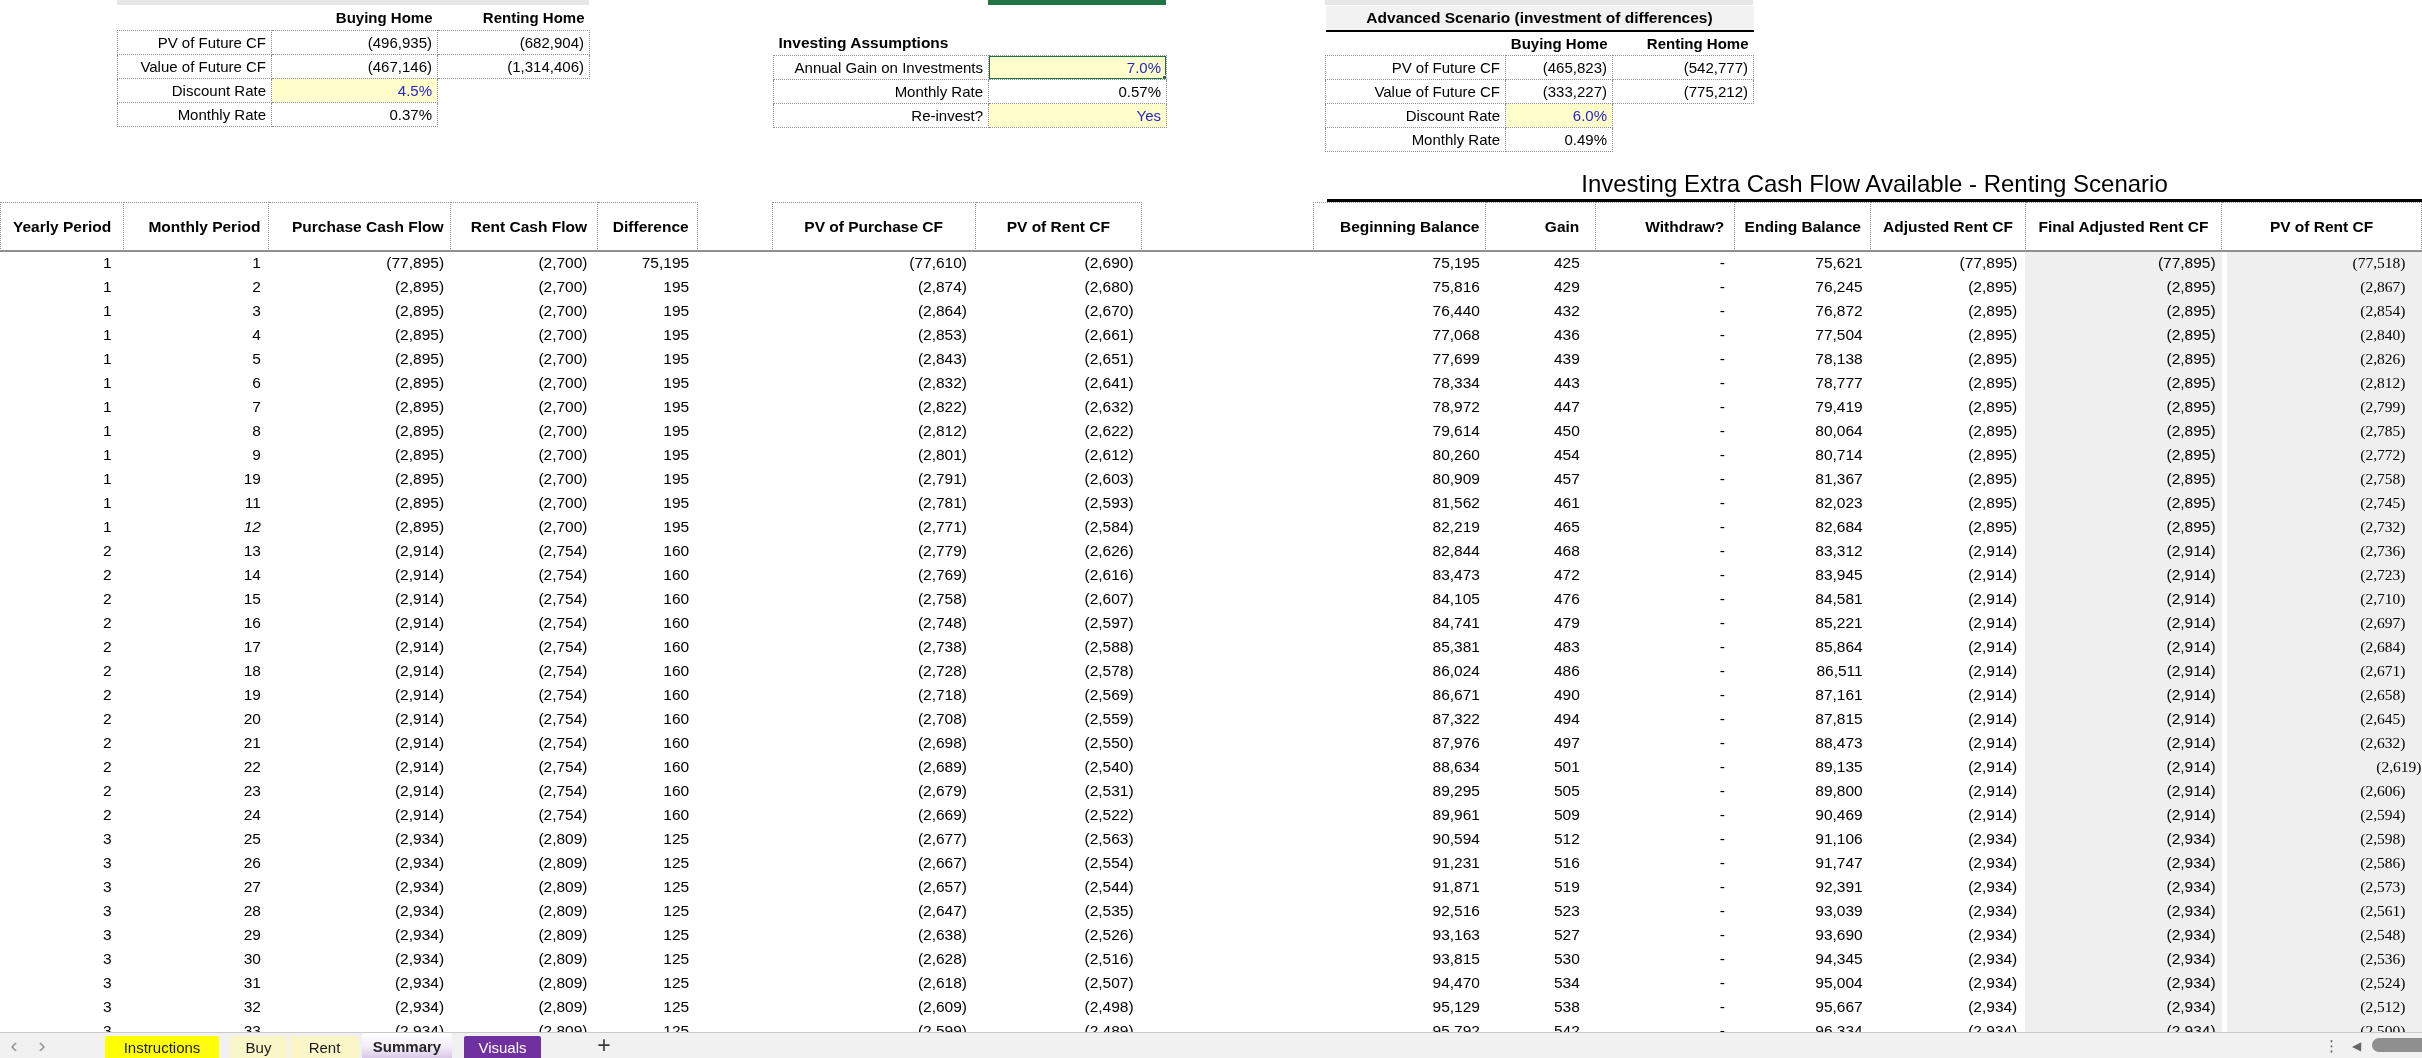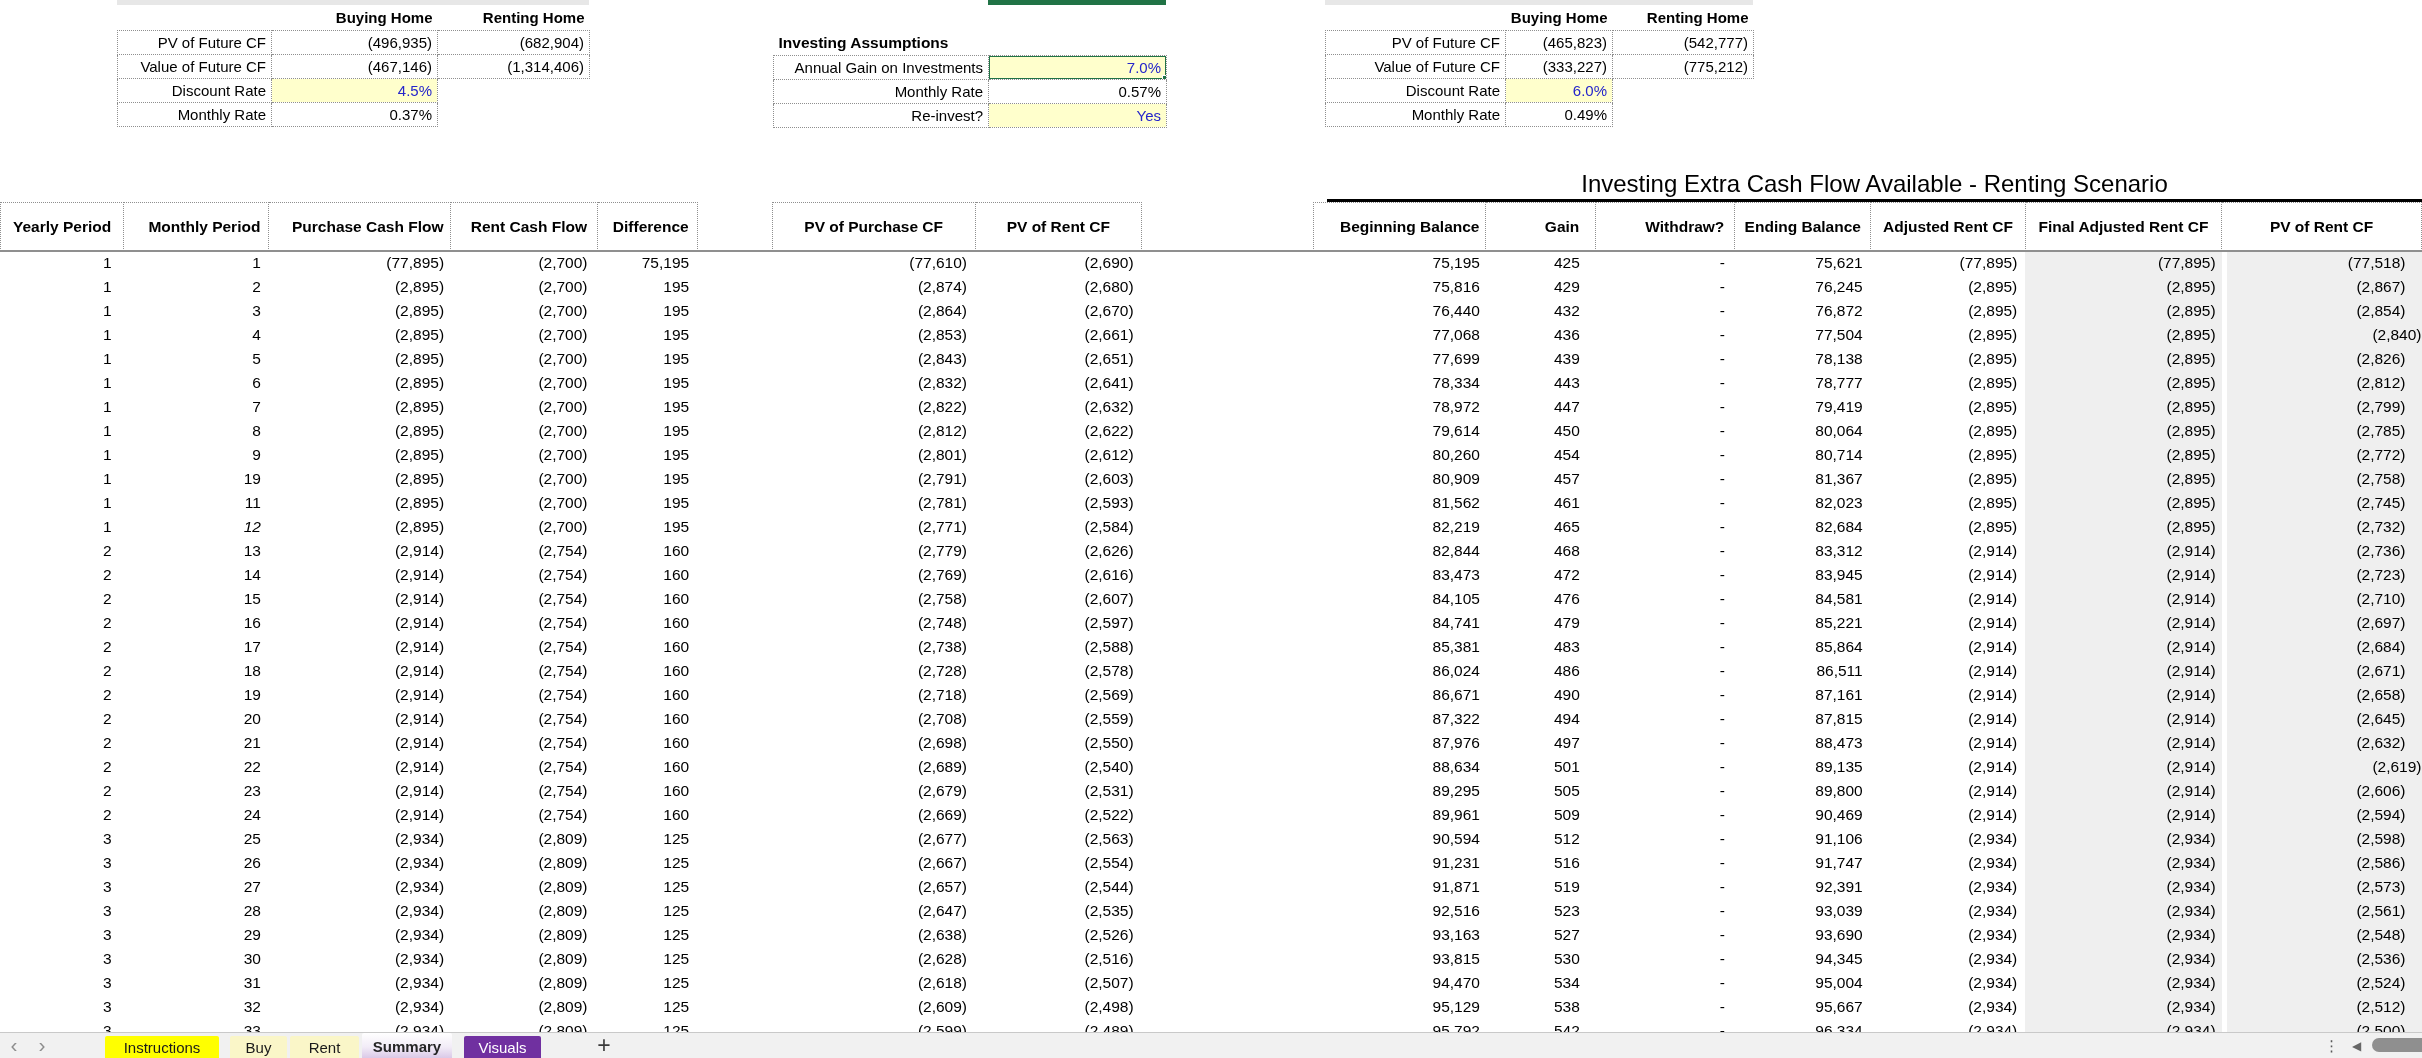--- a/index.html
+++ b/index.html
@@ -51,21 +51,21 @@
   #main-table { position: absolute; left: 0; top: 202px; border-collapse: collapse; table-layout: fixed; }
   #main-table th {
     height: 48px; font-weight: bold; font-size: 15.5px; vertical-align: middle;
     border: 1px dotted #8f8f8f; white-space: nowrap; overflow: hidden; background: #fff;
   }
   #main-table th.gapcol { border: none; }
   #main-table td {
     height: 24px; text-align: right; white-space: nowrap; overflow: hidden; font-size: 15.5px;
   }
   #main-table td.shade { background: #efefef; }
-  #main-table td.gridL { box-shadow: inset 5px 0 0 #ffffff; }
+  #main-table td.gridL { box-shadow: inset 5px 0 0 #ffffff; font-family: Liberation Serif, serif; }
 
   
   #tabbar {
     position: absolute; left: 0; top: 1032px; width: 2422px; height: 26px;
     background: #f1f1f1; border-top: 1px solid #c9c9c9; z-index: 10;
   }
   .navarrow {
     position: absolute; top: 0; width: 24px; height: 26px;
     color: #8c8c8c; font-size: 21px; line-height: 23px; text-align: center;
   }
@@ -152,20 +152,23 @@
       </tr>
     </tbody>
   </table>
 <table class="scn" id="advanced-scenario" style="left:1325px; top:6px;">
     <colgroup>
       <col style="width:180px">
       <col style="width:107px">
       <col style="width:141px">
     </colgroup>
     <tbody>
+      <tr style="height:25px">
+        <td colspan="3" class="scn-title">Advanced Scenario (investment of differences)</td>
+      </tr>
       <tr style="height:24px">
         <td class="noborder"></td>
         <td class="scn-colhdr">Buying Home</td>
         <td class="scn-colhdr">Renting Home</td>
       </tr>
       <tr style="height:24px">
         <td class="scn-lbl">PV of Future CF</td>
         <td class="scn-val">(465,823)</td>
         <td class="scn-val">(542,777)</td>
       </tr>
@@ -293,21 +296,21 @@
         <td></td>
         <td class="" style="padding-right:8px;">(2,853)</td>
         <td class="" style="padding-right:8px;">(2,661)</td>
         <td></td>
         <td class="" style="padding-right:6px;">77,068</td>
         <td class="" style="padding-right:16px;">436</td>
         <td class="" style="padding-right:10px;">-</td>
         <td class="" style="padding-right:8px;">77,504</td>
         <td class="" style="padding-right:8px;">(2,895)</td>
         <td class="shade" style="padding-right:6px;">(2,895)</td>
-        <td class="shade gridL" style="margin-top:8px;">(2,840)</td>
+        <td class="shade gridL" style="padding-right:16px;margin-top:8px;">(2,840)</td>
       </tr>
       <tr style="height:24px">
         <td class="" style="padding-right:12px;">1</td>
         <td class="" style="padding-right:8px;">5</td>
         <td class="" style="padding-right:6px;">(2,895)</td>
         <td class="" style="padding-right:10px;">(2,700)</td>
         <td class="" style="padding-right:8px;">195</td>
         <td></td>
         <td class="" style="padding-right:8px;">(2,843)</td>
         <td class="" style="padding-right:8px;">(2,651)</td>

